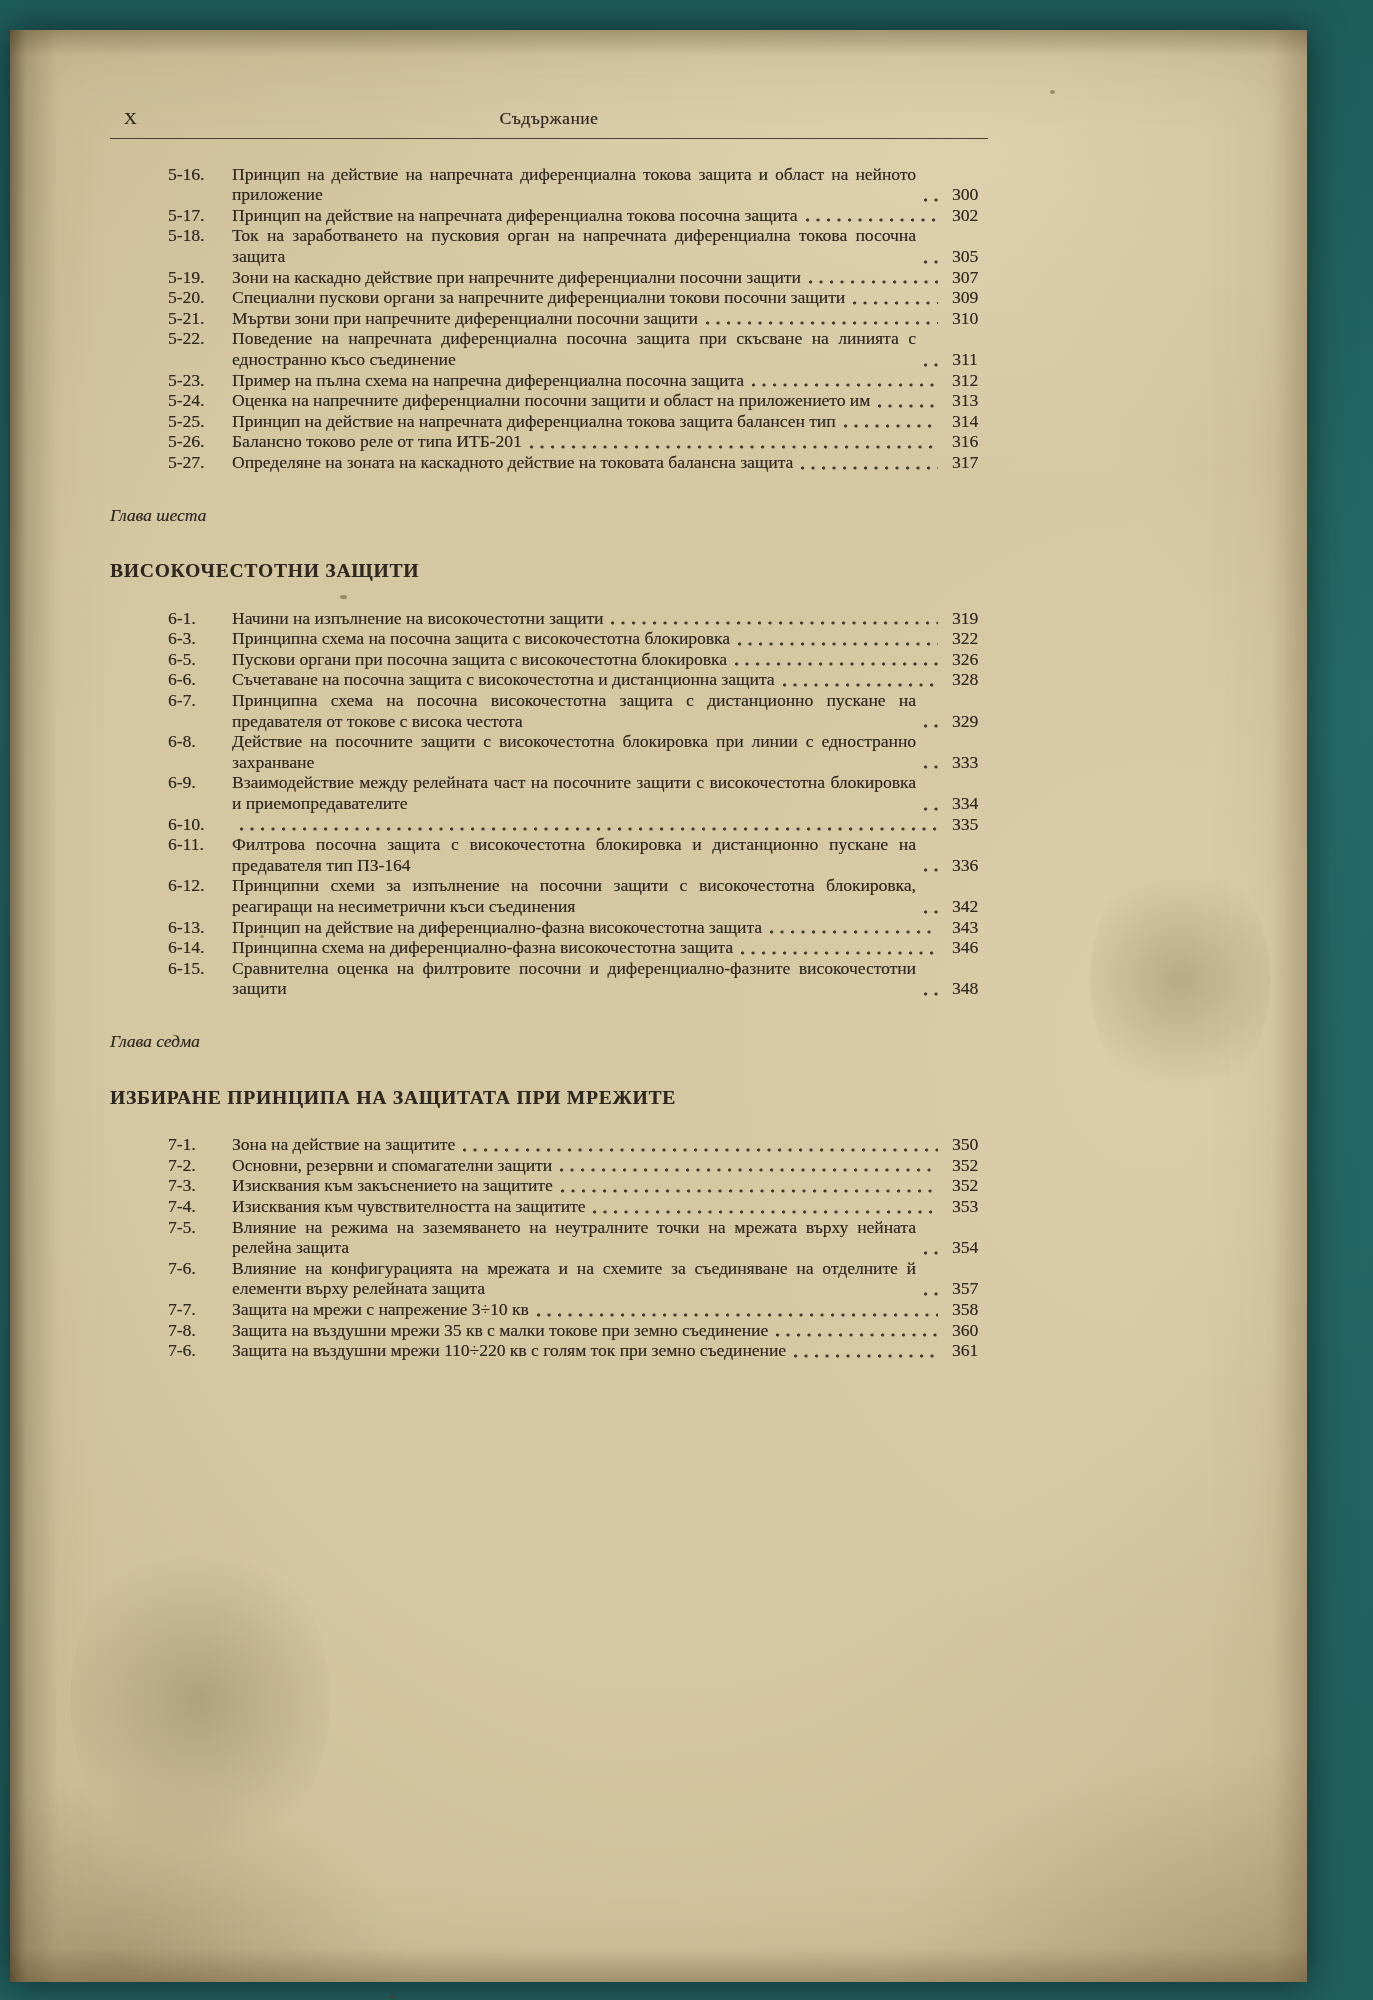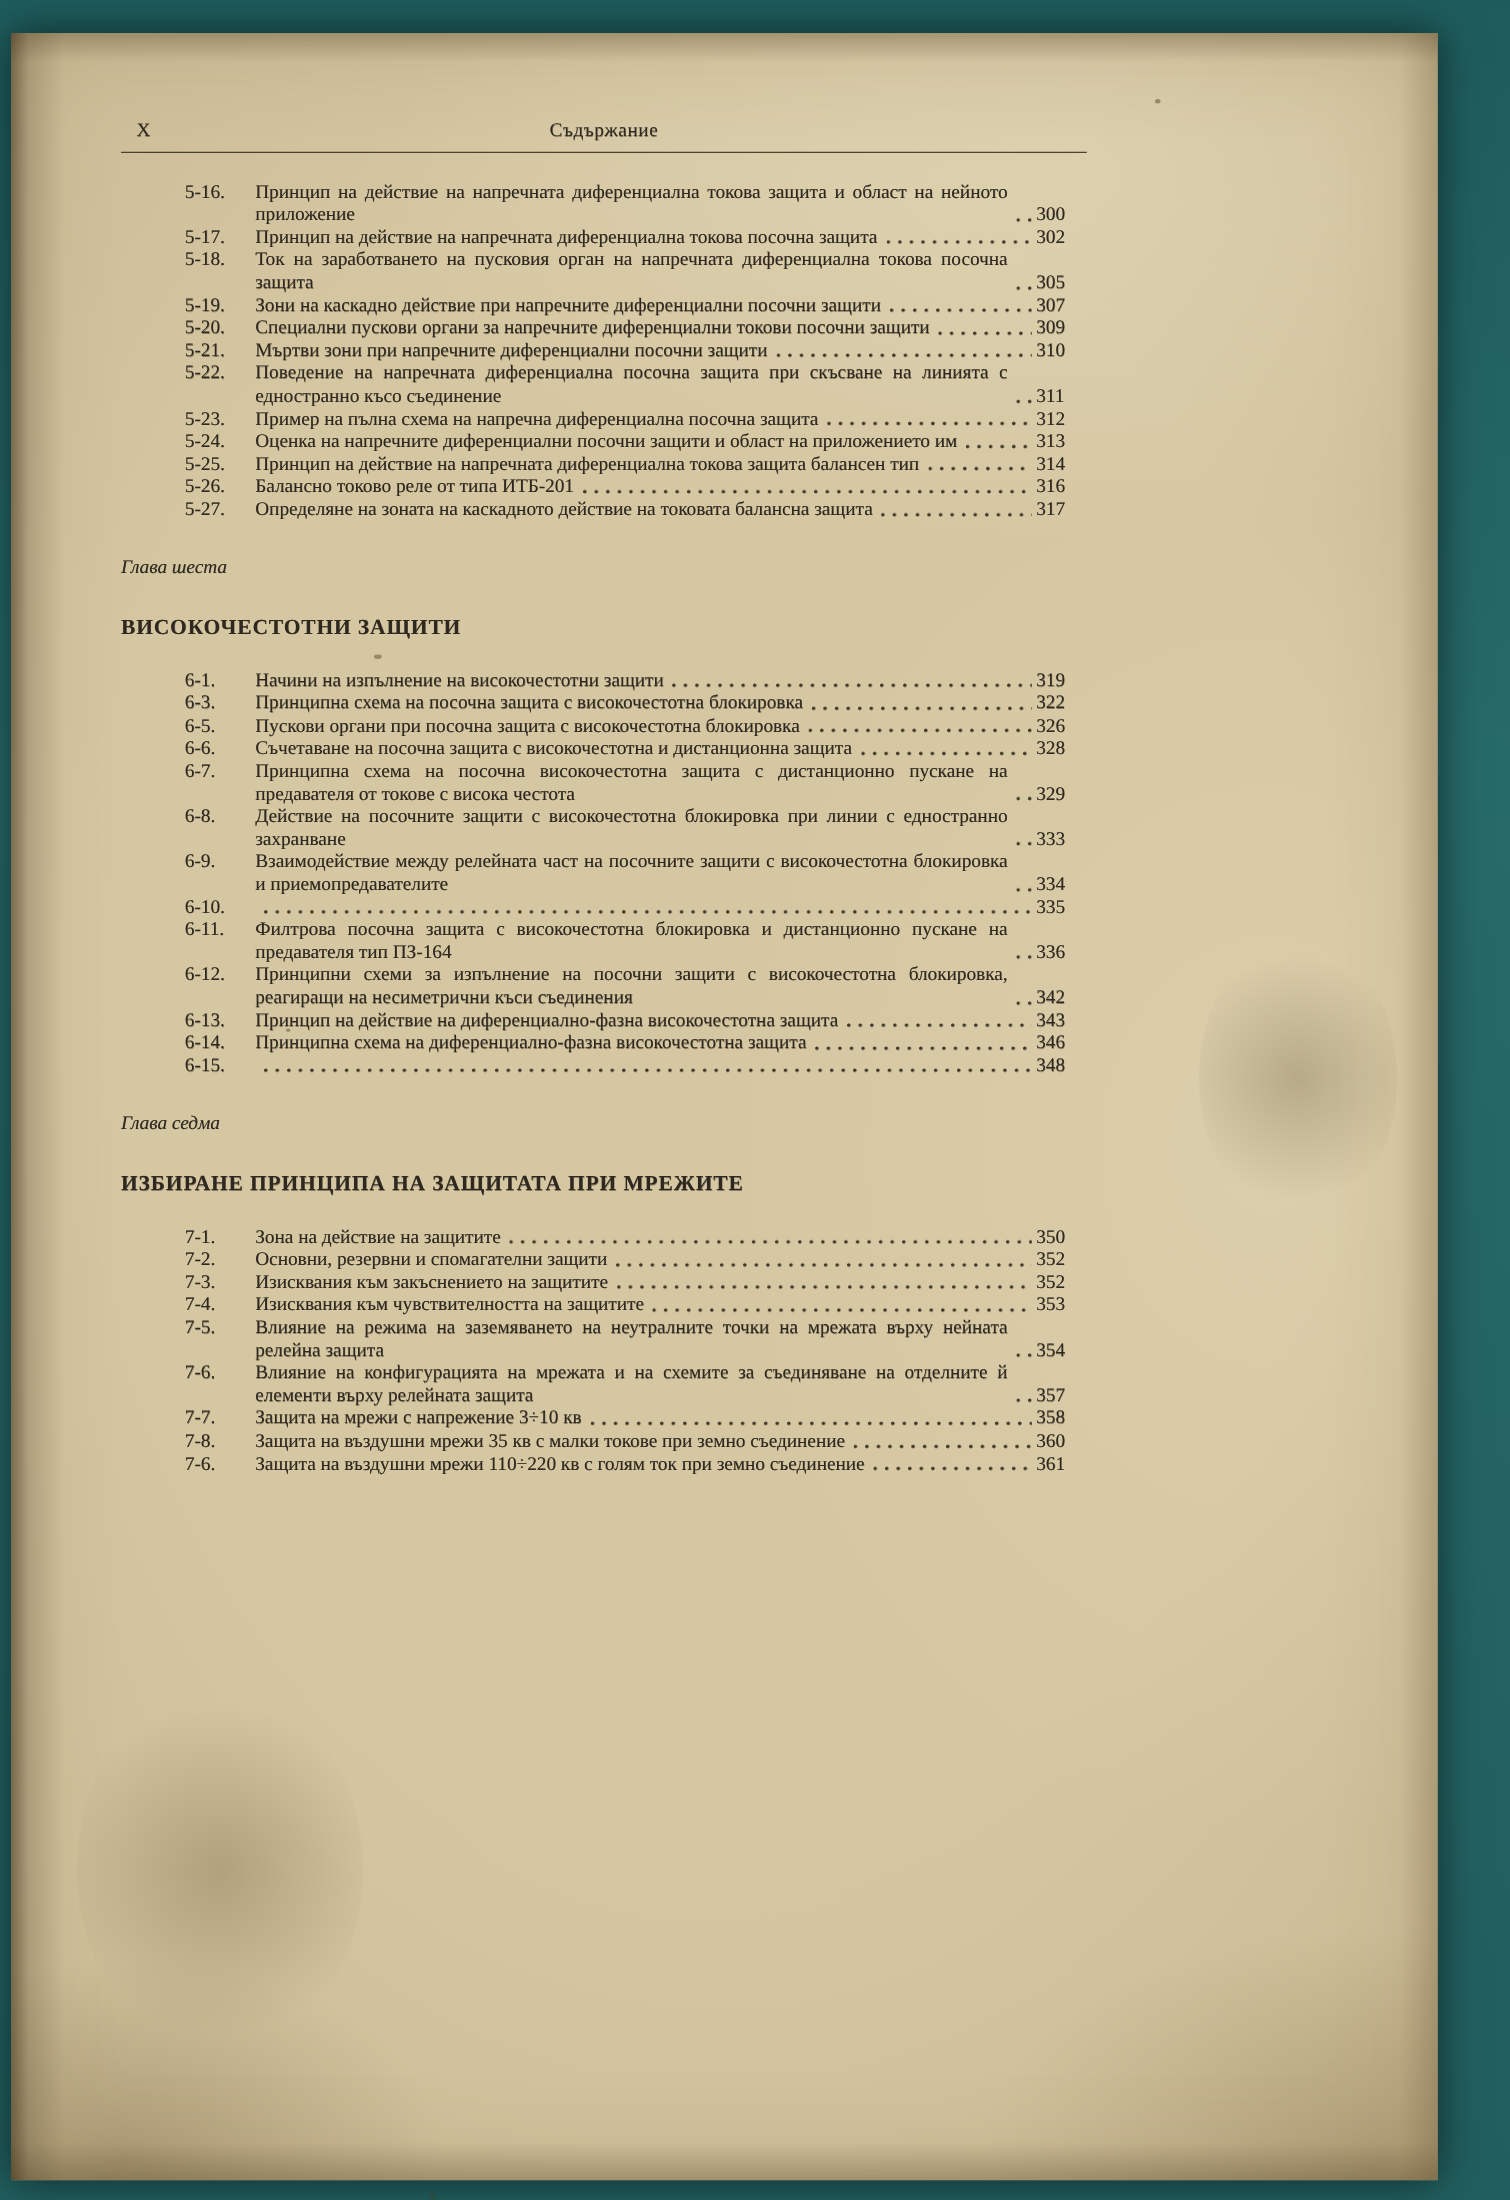--- a/index.html
+++ b/index.html
@@ -53,21 +53,21 @@
   .entries { padding-left: 58px; }
   .entry { display: flex; }
   .entry .num { flex: 0 0 64px; }
   .entry .txt { flex: 0 1 auto; text-align: justify; }
   .entry .lead {
     flex: 1 0 14px; align-self: flex-end;
     height: 4px; margin: 0 4px 3px 8px;
     background-image: radial-gradient(circle at 1.6px 2px, #3f382b 1.25px, transparent 1.9px);
     background-size: 10.5px 4px; background-repeat: repeat-x;
   }
-  .entry .pg { flex: 0 0 46px; text-align: left; align-self: flex-end; }
+  .entry .pg { flex: 0 0 46px; text-align: center; align-self: flex-end; }
 </style>
 </head>
 <body>
 
 <div class="paper">
 
   <div class="speck" style="left:330px; top:565px; width:7px; height:4px;"></div>
   <div class="speck" style="left:250px; top:905px; width:4px; height:3px;"></div>
   <div class="speck" style="left:1040px; top:60px; width:5px; height:4px;"></div>
   <div class="speck" style="left:380px; top:1965px; width:6px; height:4px;"></div>
@@ -257,20 +257,21 @@
 
   <div class="entry">
     <span class="num">6-14.</span>
     <span class="txt">Принципна схема на диференциално-фазна високочестотна защита</span>
     <span class="lead"></span>
     <span class="pg">346</span>
   </div>
 
   <div class="entry">
     <span class="num">6-15.</span>
+    <span class="txt">Сравнителна оценка на филтровите посочни и диференциално-фазните високочестотни защити</span>
     <span class="lead"></span>
     <span class="pg">348</span>
   </div>
 </div>
   </div>
 
   <div class="toc-section">
     <div class="section-head">
       <div class="chapter-label">Глава седма</div>
       <div class="chapter-title">ИЗБИРАНЕ ПРИНЦИПА НА ЗАЩИТАТА ПРИ МРЕЖИТЕ</div>

